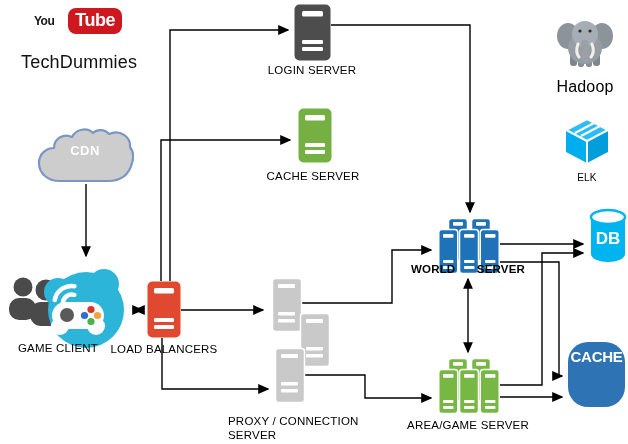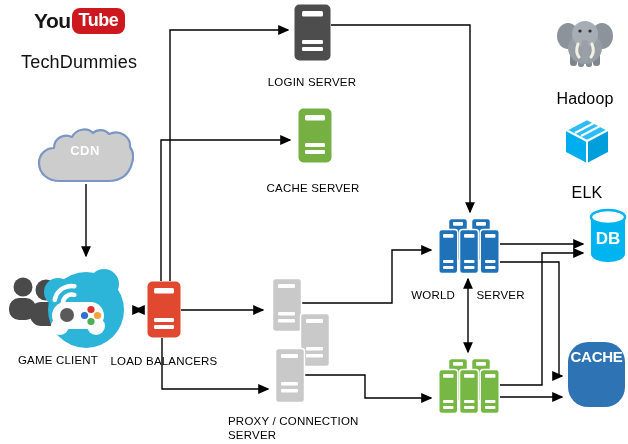--- a/index.html
+++ b/index.html
@@ -9,26 +9,26 @@
   }
   .abs{position:absolute;}
   svg{display:block;}
   
   #wires{position:absolute;left:0;top:0;width:628px;height:444px;z-index:1;}
   
   .nlabel{
     position:absolute;font-size:11.5px;letter-spacing:.2px;color:#000;
     white-space:nowrap;z-index:2;
   }
-  .center{text-align:center;margin-top:12px;}
+  .center{text-align:center;}
   
   #yt{position:absolute;left:34px;top:8px;z-index:2;display:flex;align-items:center;}
-  #yt .you{font-size:21px;font-weight:bold;color:#161616;letter-spacing:-0.5px;}
+  #yt .you{font-size:12px;font-weight:bold;color:#161616;letter-spacing:-0.5px;}
   #yt .tube{
-    margin-left:1px;background:#cc181e;color:#fff;font-weight:bold;font-size:18px;
+    margin-left:14px;background:#cc181e;color:#fff;font-weight:bold;font-size:18px;
     padding:2px 7px 3px 7px;border-radius:8px;letter-spacing:-0.5px;text-align:center;
   }
   #channel{position:absolute;left:21px;top:52px;font-size:18px;color:#111;z-index:2;letter-spacing:.2px;}
   
   .cloud-wrap{z-index:2;}
   .cloud-text{
     position:absolute;left:0;top:17px;width:100%;text-align:center;
     color:#fff;font-weight:bold;font-size:13px;letter-spacing:.5px;
   }
   
@@ -180,21 +180,21 @@
       <rect x="26" y="16" width="10.5" height="3.8" rx="1"></rect>
       <rect x="47" y="16" width="10.5" height="3.8" rx="1"></rect>
       <rect x="5" y="42" width="10.5" height="3" rx="1"></rect>
       <rect x="26" y="42" width="10.5" height="3" rx="1"></rect>
       <rect x="47" y="42" width="10.5" height="3" rx="1"></rect>
       <rect x="5" y="48" width="10.5" height="3" rx="1"></rect>
       <rect x="26" y="48" width="10.5" height="3" rx="1"></rect>
       <rect x="47" y="48" width="10.5" height="3" rx="1"></rect>
     </g>
   </svg>
-  <div class="nlabel center world-label" style="left:398px;top:277px;width:140px;">WORLD SERVER</div>
+  <div class="nlabel center world-label" style="left:398px;top:263px;width:140px;font-weight:bold;">WORLD SERVER</div>
 
   <svg class="abs icon" style="left:438px;top:358px;" width="62" height="56" viewBox="0 0 62 56">
     <g fill="#77b743" stroke="#fff" stroke-width="1.5">
       <rect x="10.5" y="0.5" width="19" height="42" rx="3"></rect>
       <rect x="33.5" y="0.5" width="19" height="42" rx="3"></rect>
       <rect x="0.75" y="11.5" width="19" height="44" rx="3"></rect>
       <rect x="21.5" y="11.5" width="19" height="44" rx="3"></rect>
       <rect x="42.25" y="11.5" width="19" height="44" rx="3"></rect>
     </g>
     <g fill="#fff">
@@ -204,20 +204,21 @@
       <rect x="26" y="16" width="10.5" height="3.8" rx="1"></rect>
       <rect x="47" y="16" width="10.5" height="3.8" rx="1"></rect>
       <rect x="5" y="42" width="10.5" height="3" rx="1"></rect>
       <rect x="26" y="42" width="10.5" height="3" rx="1"></rect>
       <rect x="47" y="42" width="10.5" height="3" rx="1"></rect>
       <rect x="5" y="48" width="10.5" height="3" rx="1"></rect>
       <rect x="26" y="48" width="10.5" height="3" rx="1"></rect>
       <rect x="47" y="48" width="10.5" height="3" rx="1"></rect>
     </g>
   </svg>
+  <div class="nlabel center" style="left:398px;top:419px;width:140px;">AREA/GAME SERVER</div>
 
   <svg class="abs icon" style="left:556px;top:10px;" width="58" height="62" viewBox="0 0 58 62">
     <ellipse cx="12" cy="26" rx="11" ry="13" fill="#8d939b"></ellipse>
     <ellipse cx="46" cy="26" rx="11" ry="13" fill="#8d939b"></ellipse>
     <rect x="14" y="40" width="7" height="16" rx="3" fill="#7f858d"></rect>
     <rect x="37" y="40" width="7" height="16" rx="3" fill="#7f858d"></rect>
     <rect x="22" y="42" width="6" height="15" rx="2.5" fill="#868c94"></rect>
     <rect x="30" y="42" width="6" height="15" rx="2.5" fill="#868c94"></rect>
     <ellipse cx="29" cy="38" rx="17" ry="16" fill="#979da5"></ellipse>
     <circle cx="29" cy="24" r="13" fill="#a7adb5"></circle>
@@ -233,21 +234,21 @@
     <polygon points="25,3 46,14 25,25 4,14" fill="#2bbdf4"></polygon>
     <polygon points="4,14 25,25 25,47 4,36" fill="#00aeef"></polygon>
     <polygon points="46,14 25,25 25,47 46,36" fill="#009fdb"></polygon>
     <g stroke="#fff" stroke-width="2" fill="none">
       <polygon points="25,3 46,14 25,25 4,14"></polygon>
       <line x1="25" y1="25" x2="25" y2="47"></line>
       <line x1="33" y1="6.5" x2="13" y2="17"></line>
       <line x1="39" y1="9.5" x2="19" y2="20"></line>
     </g>
   </svg>
-  <div class="nlabel center" style="left:562px;top:172px;width:50px;font-size:16px;">ELK</div>
+  <div class="nlabel center" style="left:562px;top:172px;width:50px;font-size:10px;">ELK</div>
 
   <div class="abs" style="left:589px;top:208px;width:38px;height:56px;z-index:2;">
     <svg width="38" height="56" viewBox="0 0 38 56">
       <path d="M2,9 v37 a17,8 0 0 0 34,0 v-37 z" fill="#00b4ef"></path>
       <ellipse cx="19" cy="9" rx="17" ry="7" fill="#fff" stroke="#00b4ef" stroke-width="2.5"></ellipse>
       <text x="19" y="36" text-anchor="middle" font-family="Liberation Sans, sans-serif" font-size="17" font-weight="bold" fill="#fff">DB</text>
     </svg>
   </div>
 
   <div id="cache-box">

